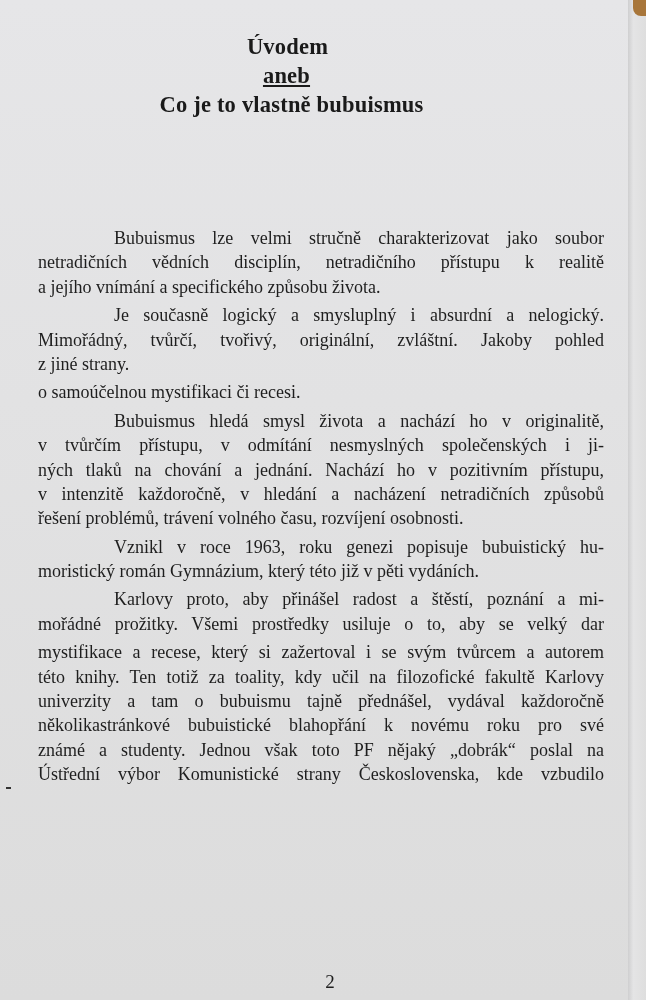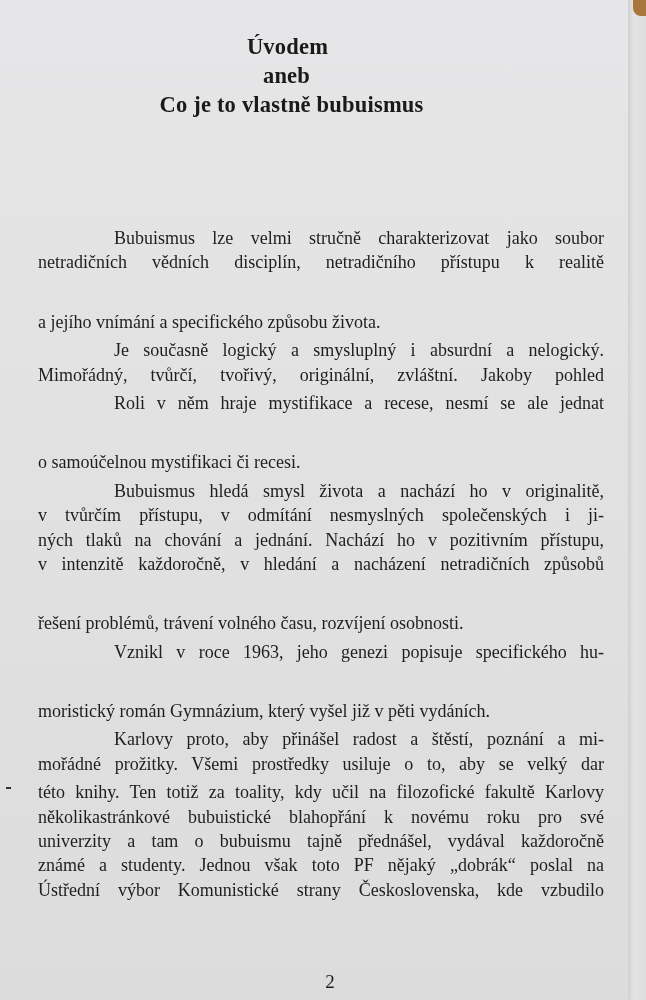--- a/index.html
+++ b/index.html
@@ -47,21 +47,21 @@
       width: 563px;
       text-align: center;
       font-weight: bold;
       font-size: 22.5px;
       line-height: 29px;
       color: #1a1a1a;
       letter-spacing: 0.2px;
     }
     .title-block div { white-space: nowrap; }
     .title-block .t1 { padding-left: 12px; }
-    .title-block .t2 { padding-left: 10px; }
+    .title-block .t2 { padding-left: 10px; text-decoration: underline; }
     .title-block .t3 { padding-left: 20px; }
 
     .body-text {
       position: absolute;
       left: 38px;
       top: 226px;
       width: 566px;
       font-size: 18px;
       line-height: 24.4px;
       color: #1e1e1e;
@@ -71,21 +71,20 @@
     }
     .line {
       display: block;
       white-space: nowrap;
       text-align: justify;
       text-align-last: justify;
       height: 24.4px;
     }
     .line.last {
       text-align-last: left;
-      margin-top: 35px;
     }
     .line.indent {
       padding-left: 76px;
     }
     .page-number {
       position: absolute;
       left: 0;
       top: 971px;
       width: 660px;
       text-align: center;
@@ -117,42 +116,43 @@
 
 <div class="body-text">
   <div class="para">
     <span class="line indent">Bubuismus lze velmi stručně charakterizovat jako soubor</span>
     <span class="line">netradičních vědních disciplín, netradičního přístupu k realitě</span>
     <span class="line last">a jejího vnímání a specifického způsobu života.</span>
   </div>
   <div class="para">
     <span class="line indent">Je současně logický a smysluplný i absurdní a nelogický.</span>
     <span class="line">Mimořádný, tvůrčí, tvořivý, originální, zvláštní. Jakoby pohled</span>
+    <span class="line last">z jiné strany.</span>
   </div>
   <div class="para">
-    <span class="line indent">Roli v něm hraje mystifikace a recese, nesmí se ale jednat</span>
     <span class="line last">o samoúčelnou mystifikaci či recesi.</span>
   </div>
   <div class="para">
     <span class="line indent">Bubuismus hledá smysl života a nachází ho v originalitě,</span>
     <span class="line">v tvůrčím přístupu, v odmítání nesmyslných společenských i ji-</span>
     <span class="line">ných tlaků na chování a jednání. Nachází ho v pozitivním přístupu,</span>
     <span class="line">v intenzitě každoročně, v hledání a nacházení netradičních způsobů</span>
     <span class="line last">řešení problémů, trávení volného času, rozvíjení osobnosti.</span>
   </div>
   <div class="para">
-    <span class="line indent">Vznikl v roce 1963, jeho genezi popisuje specifického hu-</span>
-    <span class="line last">moristický román Gymnázium, který vyšel již v pěti vydáních.</span>
+    <span class="line indent">Vznikl v roce 1963, roku genezi popisuje bubuistický hu-</span>
+    <span class="line last">moristický román Gymnázium, který této již v pěti vydáních.</span>
   </div>
   <div class="para">
     <span class="line indent">Karlovy proto, aby přinášel radost a štěstí, poznání a mi-</span>
     <span class="line">mořádné prožitky. Všemi prostředky usiluje o to, aby se velký dar</span>
   </div>
   <div class="para">
+    <span class="line">mystifikace a recese, který si zažertoval i se svým tvůrcem a autorem</span>
     <span class="line">této knihy. Ten totiž za toality, kdy učil na filozofické fakultě Karlovy</span>
+    <span class="line">univerzity a tam o bubuismu tajně přednášel, vydával každoročně</span>
     <span class="line">několikastránkové bubuistické blahopřání k novému roku pro své</span>
-    <span class="line">univerzity a tam o bubuismu tajně přednášel, vydával každoročně</span>
     <span class="line">známé a studenty. Jednou však toto PF nějaký „dobrák“ poslal na</span>
     <span class="line">Ústřední výbor Komunistické strany Československa, kde vzbudilo</span>
   </div>
 </div>
 
 <div class="page-number">2</div>
 
 </body></html>

